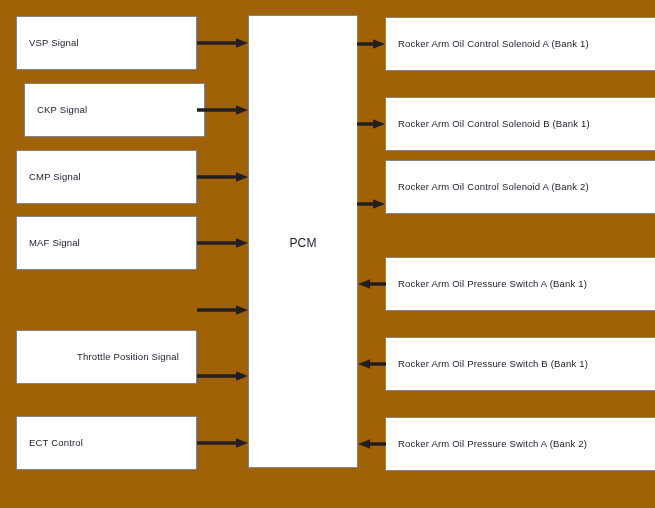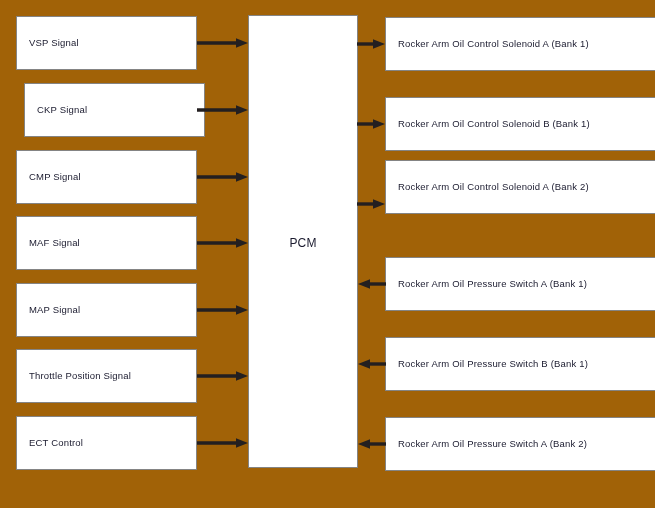--- a/index.html
+++ b/index.html
@@ -84,24 +84,21 @@
   </div>
   <div class="node input-node" style="top:83px;margin-left:8px;">
     <span class="label">CKP Signal</span>
   </div>
   <div class="node input-node" style="top:150px;">
     <span class="label">CMP Signal</span>
   </div>
   <div class="node input-node" style="top:216px;">
     <span class="label">MAF Signal</span>
   </div>
-  <div class="node input-node" style="top:283px;">
-    <span class="label">MAP Signal</span>
-  </div>
-  <div class="node input-node" style="top:349px;">
+  <div class="node input-node" style="top:330px;padding-left:48px;">
     <span class="label">Throttle Position Signal</span>
   </div>
   <div class="node input-node" style="top:416px;">
     <span class="label">ECT Control</span>
   </div>
 
   <div class="node" id="pcm-node">
     <span class="label">PCM</span>
   </div>
 

